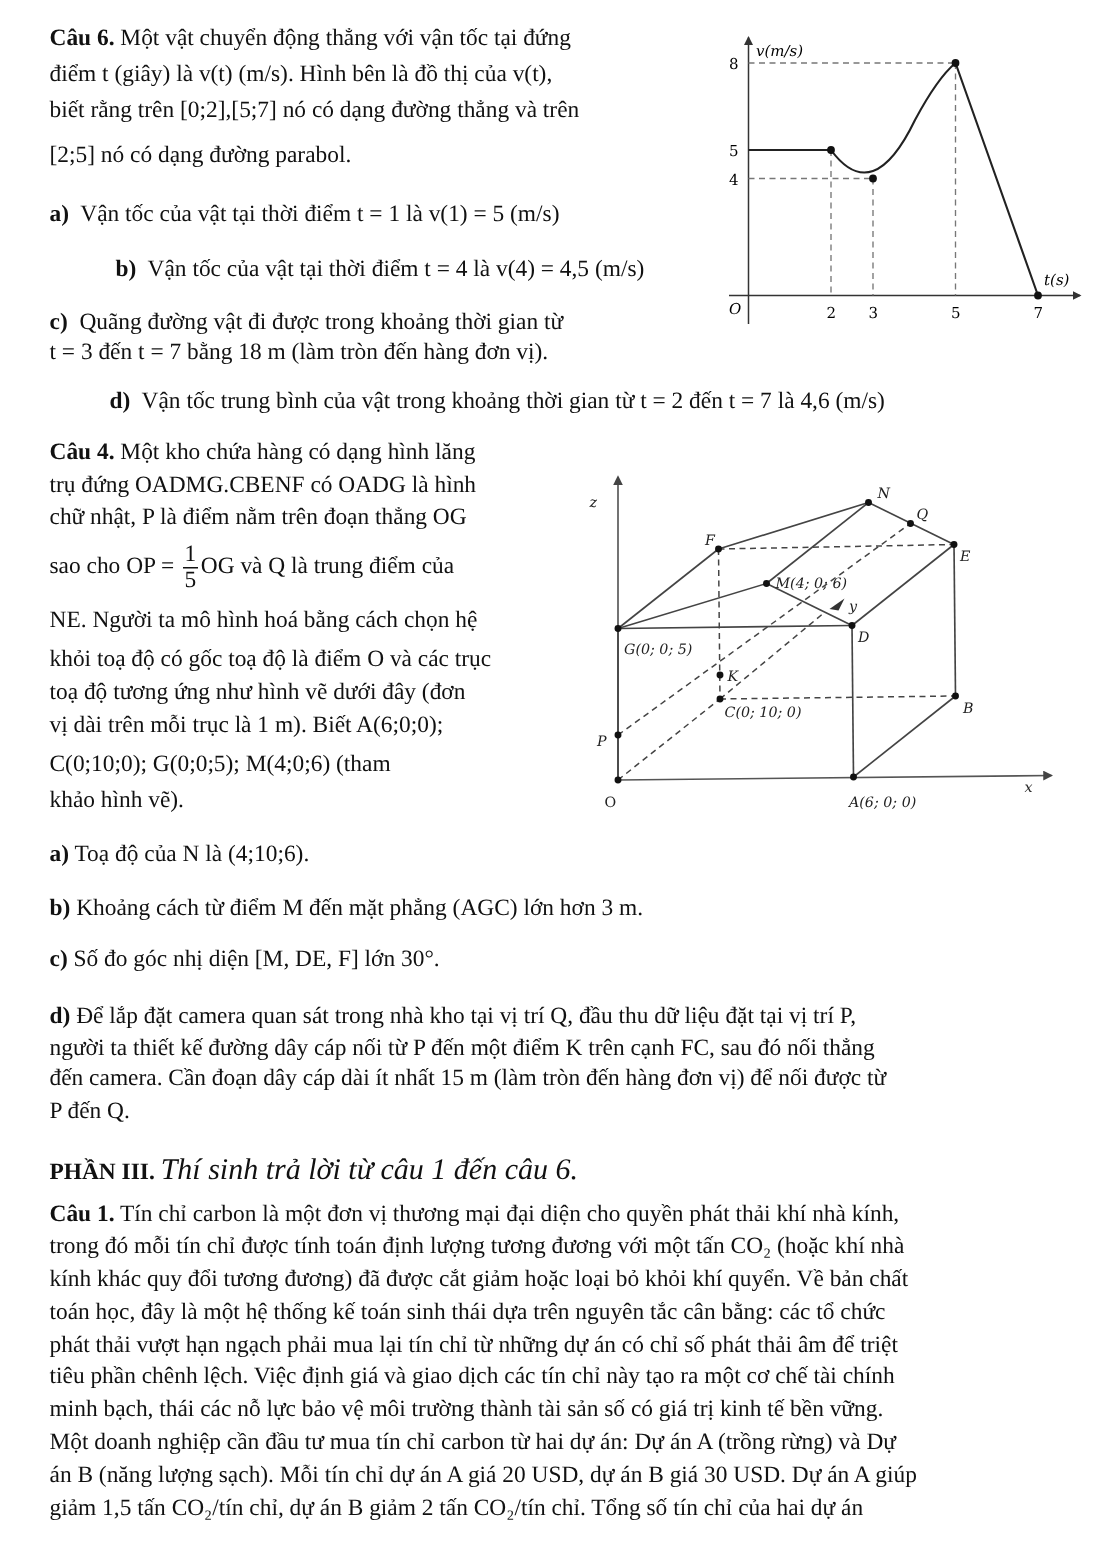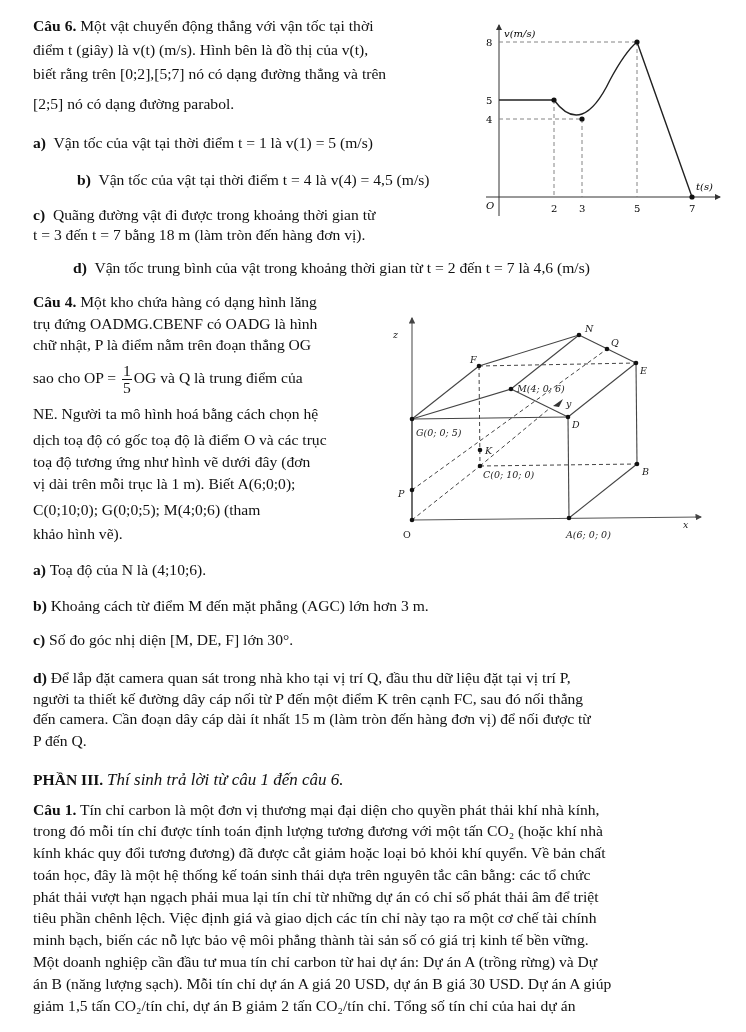--- a/index.html
+++ b/index.html
@@ -13,21 +13,21 @@
   .frac span { display: block; line-height: 16px; }
   .frac .num { border-bottom: 1px solid #111; padding: 0 1px; }
   svg text { font-family: "DejaVu Serif", serif; }
 </style>
 </head>
 <body>
 
 <div>
   <div class="line" style="left:33px; top:16px; width:436px;">
     <b>Câu 6.</b>
-    <span>Một vật chuyển động thẳng với vận tốc tại thời</span>
+    <span>Một vật chuyển động thẳng với vận tốc tại đứng</span>
   </div>
   <div class="line" style="left:33px; top:40px;">điểm t (giây) là v(t) (m/s). Hình bên là đồ thị của v(t),</div>
   <div class="line" style="left:33px; top:64px;">biết rằng trên [0;2],[5;7] nó có dạng đường thẳng và  trên</div>
   <div class="line" style="left:33px; top:94px;">[2;5] nó có dạng đường parabol.</div>
 
   <div class="line" style="left:33px; top:133px;font-family:Liberation Serif, serif;">
     <b>a)</b>&nbsp;
     <span>Vận tốc của vật tại thời điểm t = 1 là v(1) = 5 (m/s)</span>
   </div>
   <div class="line" style="left:33px; top:170px;margin-left:44px;">
@@ -86,21 +86,21 @@
   <div class="line" style="left:33px; top:292px;">
     <b>Câu 4.</b>
     <span>Một kho chứa hàng có dạng hình lăng</span>
   </div>
   <div class="line" style="left:33px; top:314px;">trụ đứng OADMG.CBENF có OADG là hình</div>
   <div class="line" style="left:33px; top:335px;">chữ nhật, P là điểm nằm trên đoạn thẳng OG</div>
   <div class="line" style="left:33px; top:358px; line-height:40px;">
     <span>sao cho OP = </span><span class="frac"><span class="num">1</span><span>5</span></span><span>OG và Q là trung điểm của</span>
   </div>
   <div class="line" style="left:33px; top:404px;">NE. Người ta mô hình hoá bằng cách chọn hệ</div>
-  <div class="line" style="left:33px; top:430px;">dịch toạ độ có gốc toạ độ là điểm O và các trục</div>
+  <div class="line" style="left:33px; top:430px;">khỏi toạ độ có gốc toạ độ là điểm O và các trục</div>
   <div class="line" style="left:33px; top:452px;">toạ độ tương ứng như hình vẽ dưới đây (đơn</div>
   <div class="line" style="left:33px; top:474px;">vị dài trên mỗi trục là 1 m). Biết A(6;0;0);</div>
   <div class="line" style="left:33px; top:500px;">C(0;10;0); G(0;0;5);    M(4;0;6)    (tham</div>
   <div class="line" style="left:33px; top:524px;">khảo hình vẽ).</div>
 
   <div class="line" style="left:33px; top:560px;">
     <b>a)</b>
     <span>Toạ độ của N là (4;10;6).</span>
   </div>
   <div class="line" style="left:33px; top:596px;">
@@ -185,30 +185,30 @@
       <text x="98" y="178">C(0; 10; 0)</text>
       <text x="257" y="175">B</text>
       <text x="13" y="197">P</text>
       <text x="181" y="238">A(6; 0; 0)</text>
     </g>
   </svg>
 </div>
 
 <div class="line" style="left:33px; top:770px;">
   <b>PHẦN III.</b>
-  <i style="font-size:17px;">Thí sinh trả lời từ câu 1 đến câu 6.</i>
+  <i style="font-size:20px;">Thí sinh trả lời từ câu 1 đến câu 6.</i>
 </div>
 
 <div>
   <div class="line" style="left:33px; top:800px;">
     <b>Câu 1.</b>
     <span>Tín chỉ carbon là một đơn vị thương mại đại diện cho quyền phát thải khí nhà kính,</span>
   </div>
   <div class="line" style="left:33px; top:821px;">trong đó mỗi tín chỉ được tính toán định lượng tương đương với một tấn CO₂ (hoặc khí nhà</div>
   <div class="line" style="left:33px; top:843px;">kính khác quy đổi tương đương) đã được cắt giảm hoặc loại bỏ khỏi khí quyển. Về bản chất</div>
   <div class="line" style="left:33px; top:865px;">toán học, đây là một hệ thống kế toán sinh thái dựa trên nguyên tắc cân bằng: các tổ chức</div>
   <div class="line" style="left:33px; top:887px;">phát thải vượt hạn ngạch phải mua lại tín chỉ từ những dự án có chỉ số phát thải âm để triệt</div>
   <div class="line" style="left:33px; top:908px;">tiêu phần chênh lệch. Việc định giá và giao dịch các tín chỉ này tạo ra một cơ chế tài chính</div>
-  <div class="line" style="left:33px; top:930px;">minh bạch, biến các nỗ lực bảo vệ môi phẳng thành tài sản số có giá trị kinh tế bền vững.</div>
+  <div class="line" style="left:33px; top:930px;">minh bạch, thái các nỗ lực bảo vệ môi trường thành tài sản số có giá trị kinh tế bền vững.</div>
   <div class="line" style="left:33px; top:952px;">Một doanh nghiệp cần đầu tư mua tín chỉ carbon từ hai dự án: Dự án A (trồng rừng) và Dự</div>
   <div class="line" style="left:33px; top:974px;">án B (năng lượng sạch). Mỗi tín chỉ dự án A giá 20 USD, dự án B giá 30 USD. Dự án A giúp</div>
   <div class="line" style="left:33px; top:996px;">giảm 1,5 tấn CO₂/tín chỉ, dự án B giảm 2 tấn CO₂/tín chỉ. Tổng số tín chỉ của hai dự án</div>
 </div>
 
 </body></html>

